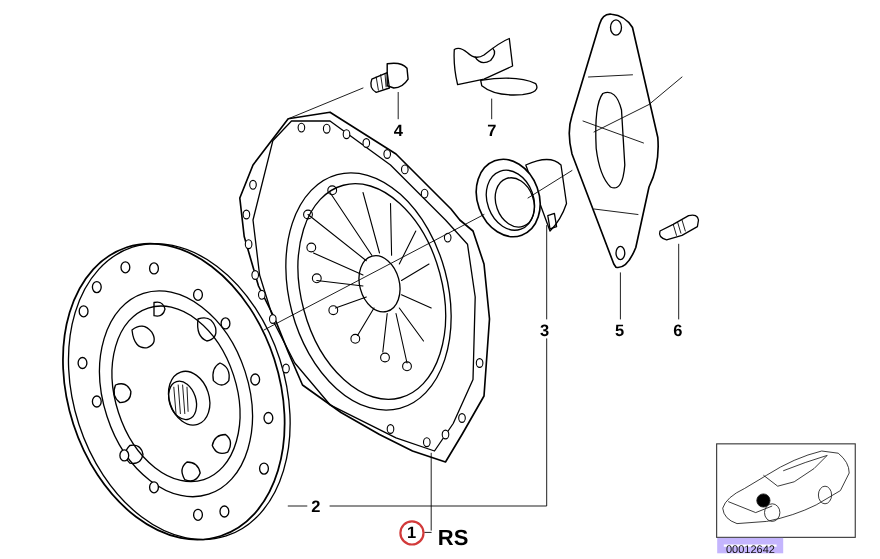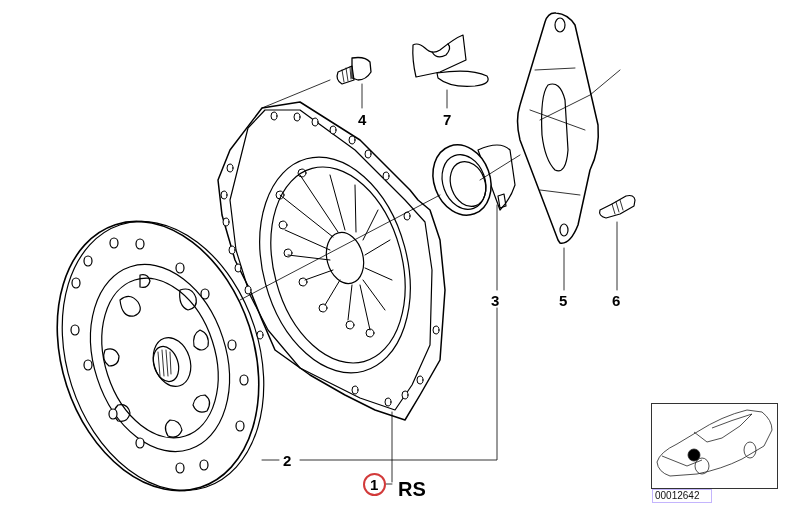--- a/index.html
+++ b/index.html
@@ -4,21 +4,21 @@
 <style>
   html,body{margin:0;padding:0;background:#fff;}
   body{width:800px;height:508px;position:relative;overflow:hidden;font-family:"Liberation Sans",sans-serif;}
   #stage{position:absolute;left:0;top:0;width:800px;height:508px;}
   .callout{position:absolute;font-weight:bold;font-size:15px;color:#000;line-height:1;}
   .hotspot{cursor:pointer;}
   #ref-circle{position:absolute;left:363px;top:473px;width:23px;height:23px;border:2px solid #d23a3a;border-radius:50%;box-sizing:border-box;}
   #ref-num{position:absolute;left:370px;top:477px;font-weight:bold;font-size:15px;}
   #ref-code{position:absolute;left:398px;top:478px;font-weight:bold;font-size:20px;}
   #thumb{position:absolute;left:651px;top:403px;width:127px;height:86px;border:1px solid #333;box-sizing:border-box;background:#fff;}
-  #thumb-id{position:absolute;left:652px;top:489px;width:60px;height:14px;border:1px solid #c4b5fd;box-sizing:border-box;font-size:10px;line-height:12px;padding-left:2px;color:#111;}
+  #thumb-id{position:absolute;left:652px;top:489px;width:60px;height:14px;border:6px solid #c4b5fd;box-sizing:border-box;font-size:10px;line-height:12px;padding-left:2px;color:#111;}
 </style>
 </head>
 <body>
 
 <div id="stage">
 <svg width="800" height="508" viewBox="0 0 800 508" xmlns="http://www.w3.org/2000/svg" fill="none" stroke="#000" stroke-width="1.2" stroke-linejoin="round" stroke-linecap="round">
 
   <g class="hotspot">
     <ellipse cx="158" cy="356" rx="96" ry="138" transform="rotate(-18 158 356)" stroke-width="1.6"></ellipse>
     <ellipse cx="163" cy="356" rx="96" ry="138" transform="rotate(-18 163 356)"></ellipse>

